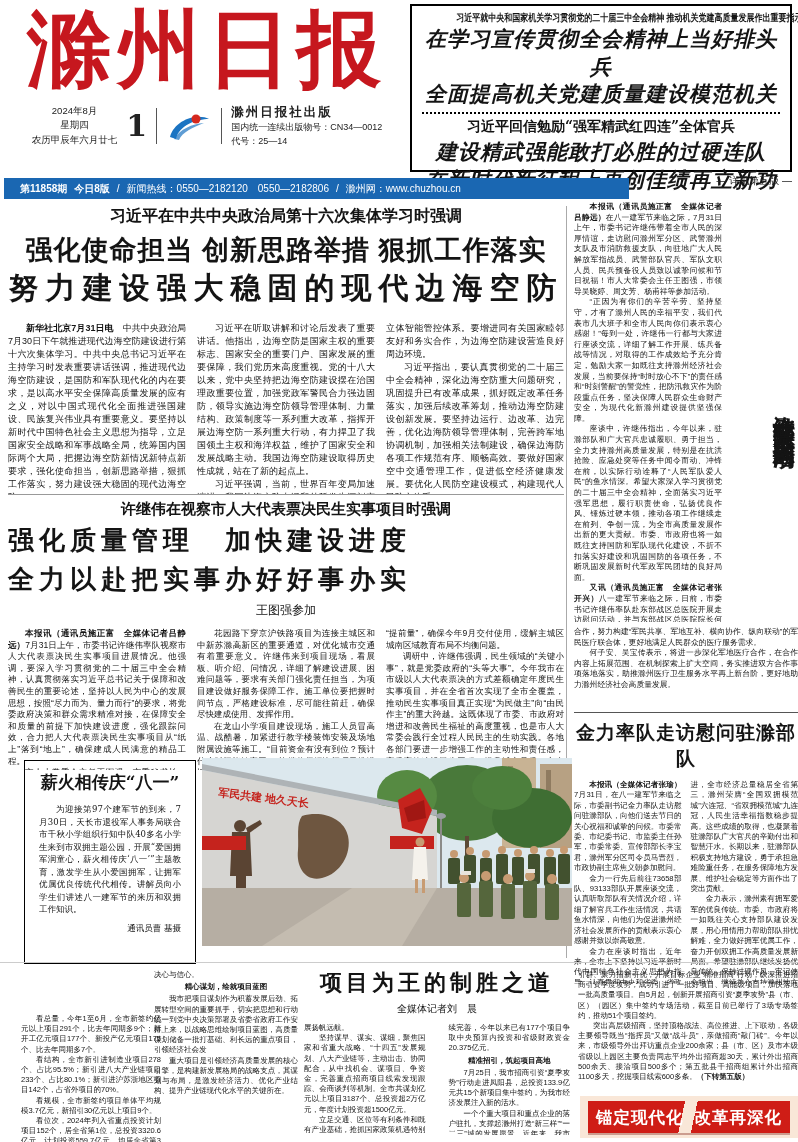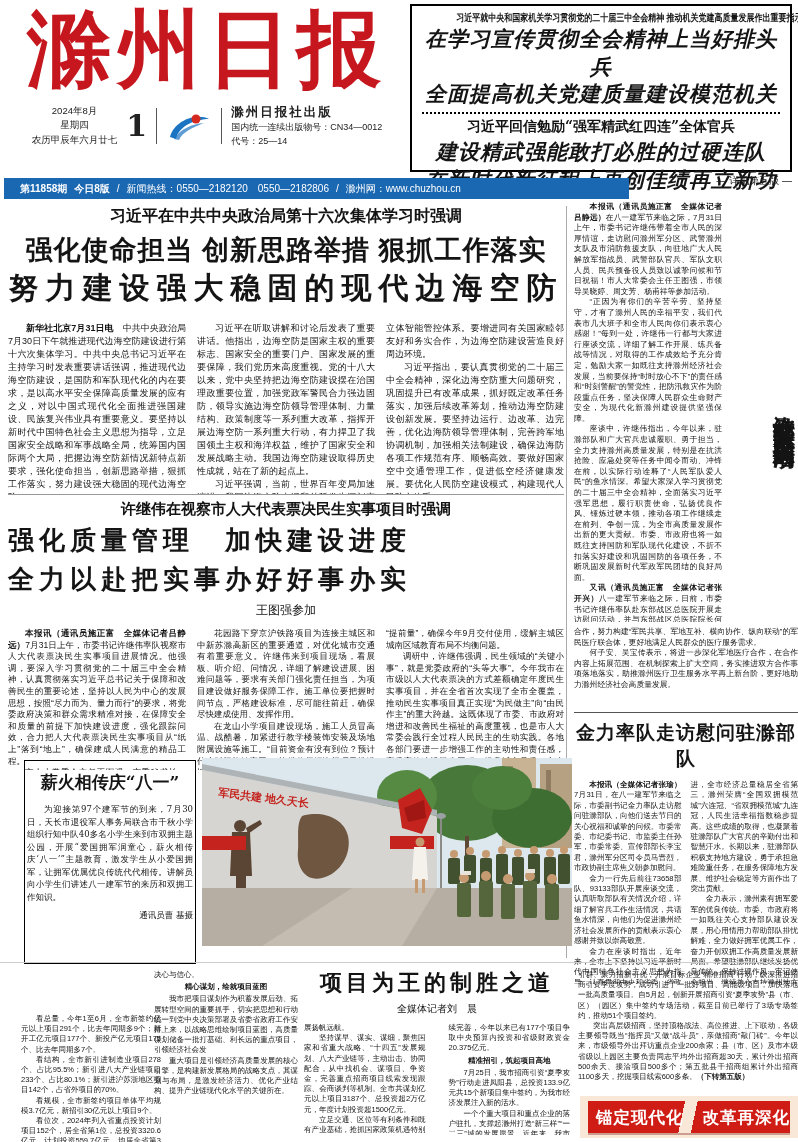--- a/index.html
+++ b/index.html
@@ -59,21 +59,21 @@
   #jinli .col{flex:1;font-size:7.6px;line-height:10.4px;}
   
   #minsheng{left:8px;top:500px;width:556px;height:256px;}
   .ms-k{font-size:15px;font-weight:bold;text-align:center;}
   .ms-h{font-size:26px;font-weight:900;text-align:left;letter-spacing:5px;margin-top:4px;}
   .ms-by{font-size:12px;text-align:center;margin-top:5px;}
   #minsheng .cols{margin-top:9px;height:142px;}
   #minsheng .col{flex:1;font-size:8.5px;line-height:11.6px;}
   
   #xinhuo{left:24px;top:760px;width:172px;height:204px;border:1px solid #000;
-    box-sizing:border-box;padding:10px 2px;}
+    box-sizing:border-box;padding:10px 14px;}
   .xh-title{font-size:17px;font-weight:900;text-align:center;font-family:"DejaVu Serif",serif;margin-bottom:9px;}
   .xh-body{font-size:8.5px;line-height:12.5px;font-family:"DejaVu Serif","Liberation Serif",serif;}
   .xh-credit{text-align:right;font-size:8.5px;margin-top:7px;font-family:"DejaVu Serif",serif;}
   
   #photo{left:202px;top:758px;width:370px;height:188px;}
   
   .bcol{font-size:7.5px;line-height:10.2px;overflow:hidden;}
   #bcol1{left:8px;top:1014px;width:140px;height:168px;margin-left:13px;}
   #bcol2{left:154px;top:970px;width:144px;height:168px;}
   #bmid{left:304px;top:968px;width:266px;height:172px;}
@@ -86,21 +86,21 @@
   .subhead{font-weight:bold;text-align:center;text-indent:0;margin:2px 0;}
   .jump{font-weight:bold;}
   
   #banner{left:580px;top:1096px;width:218px;height:42px;background:#f9e7d8;
     display:flex;align-items:center;justify-content:center;}
   .ribbon{width:202px;height:32px;position:relative;
     background:linear-gradient(102deg,#cf1d16 46.5%,#f9e7d8 46.5%,#f9e7d8 52.5%,#cf1d16 52.5%);
     box-shadow:0 2px 0 rgba(120,20,10,.35);text-decoration:underline;}
   .ribbon span{position:absolute;top:0;height:32px;line-height:32px;color:#fff;
     font-weight:900;font-size:16.5px;letter-spacing:1px;}
-  .rb-left{left:8px;} .rb-right{right:0;}
+  .rb-left{left:8px;} .rb-right{right:8px;}
   .vdiv{background:#aaa;}
 </style>
 </head>
 <body>
 
 <div id="masthead" class="abs">
   <div class="paper-title">滁州日报</div>
   <div class="pubrow">
     <div class="dates">
       <div>2024年8月</div>

